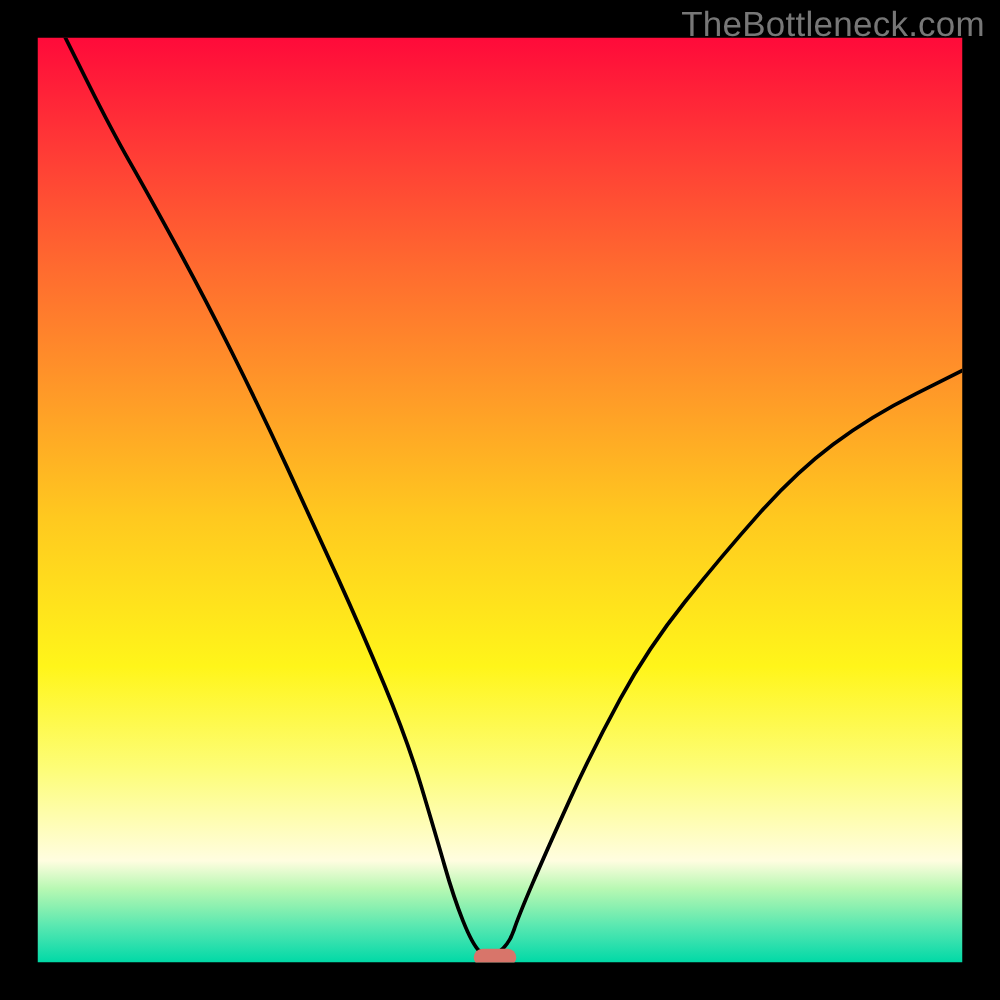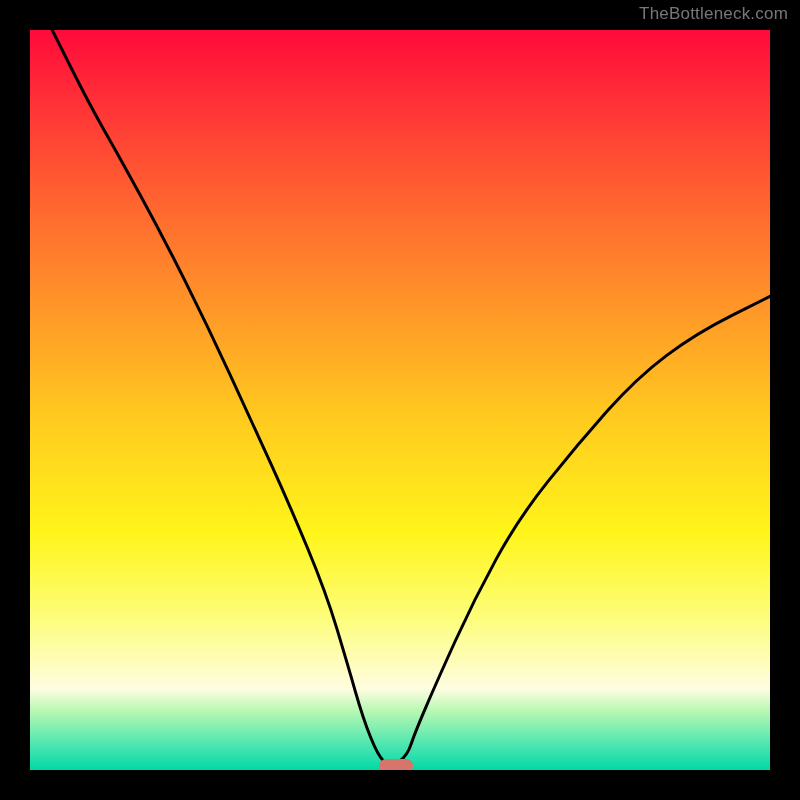--- a/index.html
+++ b/index.html
@@ -14,21 +14,21 @@
   .chart-container {
     position: relative;
     width: 800px;
     height: 800px;
   }
   .watermark {
     position: absolute;
     top: 4px;
     right: 12px;
     color: #777;
-    font-size: 17px;
+    font-size: 28px;
     font-weight: 500;
     letter-spacing: 0.2px;
     z-index: 10;
   }
   .plot-area {
     position: absolute;
     left: 30px;
     top: 30px;
     width: 740px;
     height: 740px;

